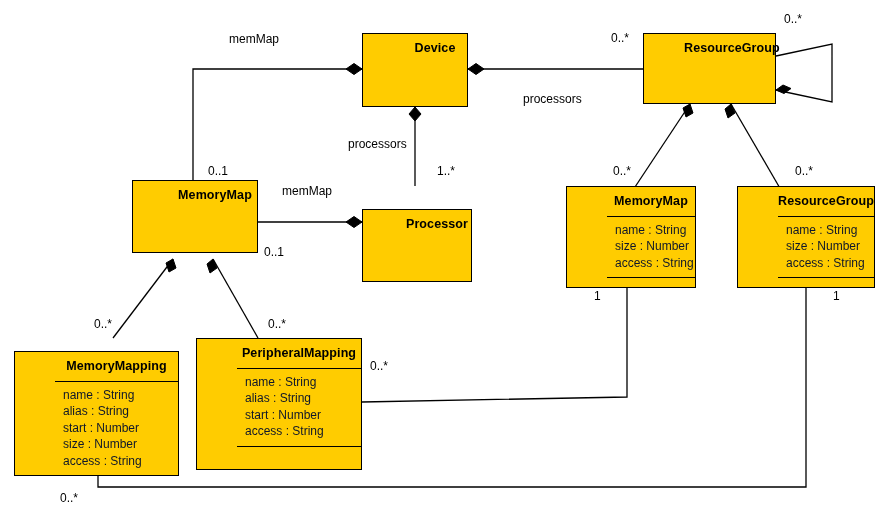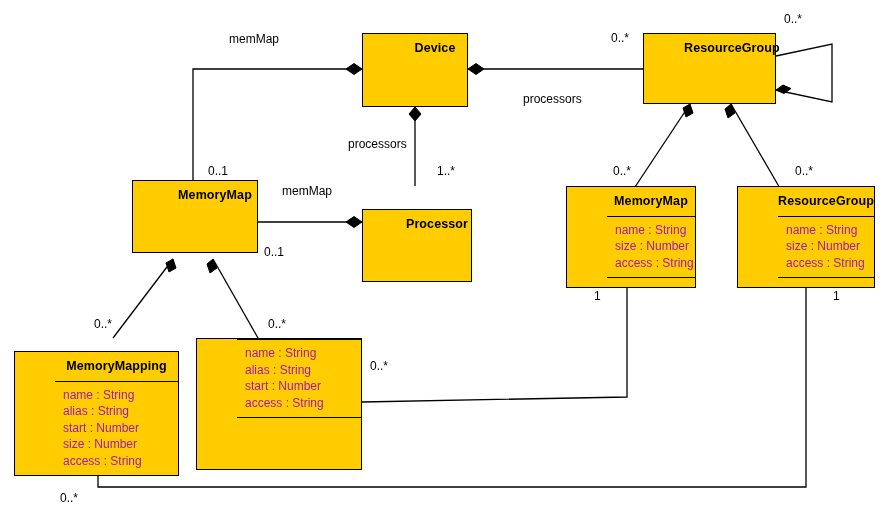--- a/index.html
+++ b/index.html
@@ -5,21 +5,21 @@
   html,body{margin:0;padding:0;background:#ffffff;}
   body{font-family:"Liberation Sans",sans-serif;}
   #diagram{position:relative;width:888px;height:521px;background:#ffffff;overflow:hidden;}
   #edges{position:absolute;left:0;top:0;width:888px;height:521px;}
   .node{position:absolute;box-sizing:border-box;background:#FFCC00;border:1px solid #000000;padding-left:40px;}
   .node .title{
     text-align:center;font-weight:bold;font-size:12.5px;color:#000;
     line-height:1;padding-top:8px;padding-bottom:8px;letter-spacing:0.1px;
   }
   .node .compartment{border-top:1px solid #000;padding:5px 8px 6px 8px;}
-  .node .attr{font-size:12px;color:#a21caf;line-height:16.5px;white-space:nowrap;}
+  .node .attr{font-size:12px;color:#0f172a;line-height:16.5px;white-space:nowrap;}
   .node .ops{border-top:1px solid #000;height:15px;}
   .edge-label{
     position:absolute;font-size:12px;color:#000;white-space:nowrap;
     line-height:12px;
   }
 </style>
 </head>
 <body>
 
 <div id="diagram">
@@ -122,20 +122,21 @@
       <div class="attr">name : String</div>
       <div class="attr">alias : String</div>
       <div class="attr">start : Number</div>
       <div class="attr">size : Number</div>
       <div class="attr">access : String</div>
     </div>
     <div class="ops"></div>
   </div>
 
   <div class="node" style="left:196px;top:338px;width:166px;height:132px;">
+    <div class="title">PeripheralMapping</div>
     <div class="compartment">
       <div class="attr">name : String</div>
       <div class="attr">alias : String</div>
       <div class="attr">start : Number</div>
       <div class="attr">access : String</div>
     </div>
     <div class="ops"></div>
   </div>
 
   <div class="edge-label" style="left:229px;top:33px;">memMap</div>

